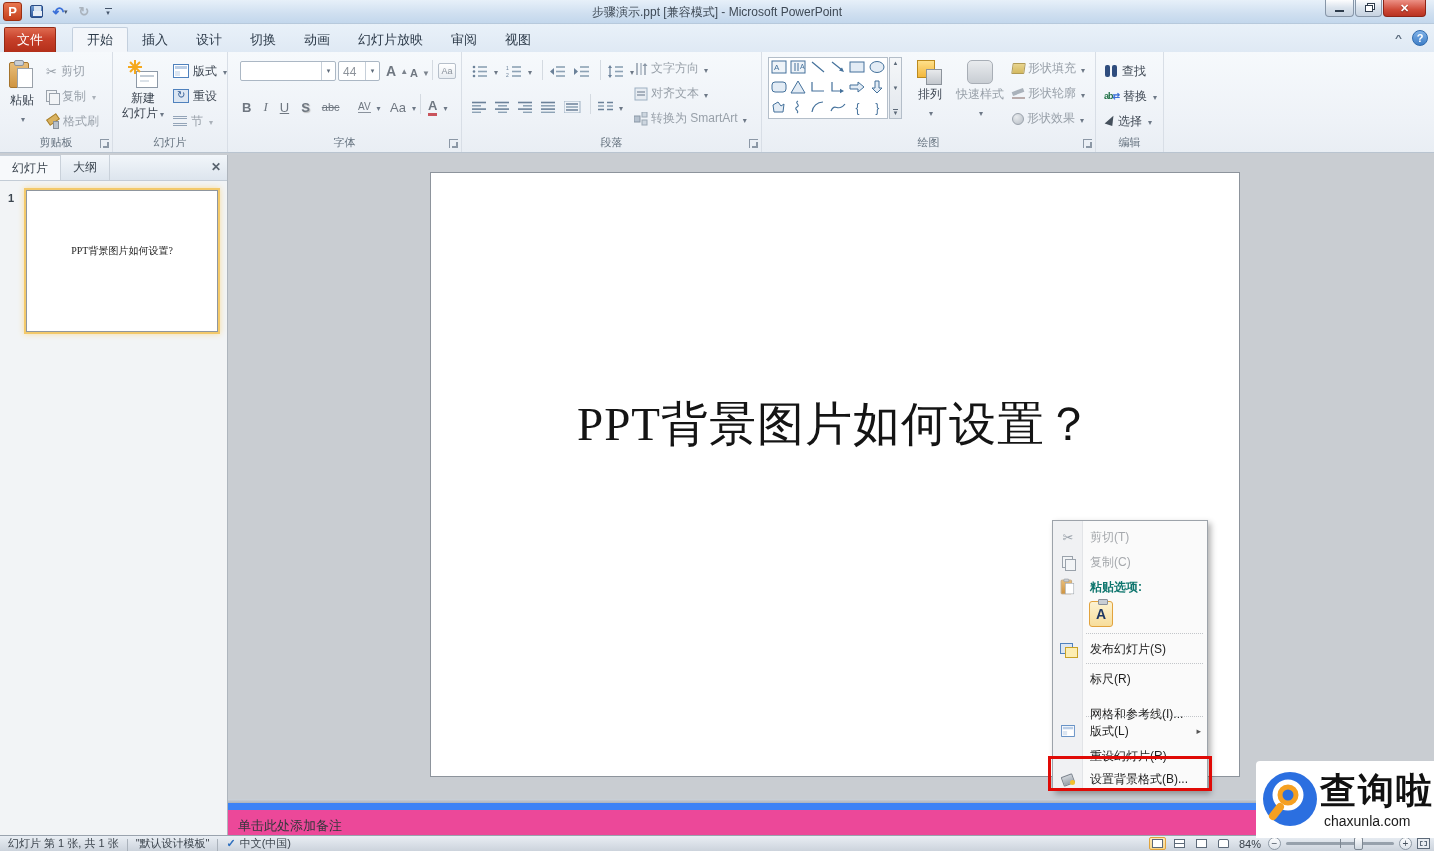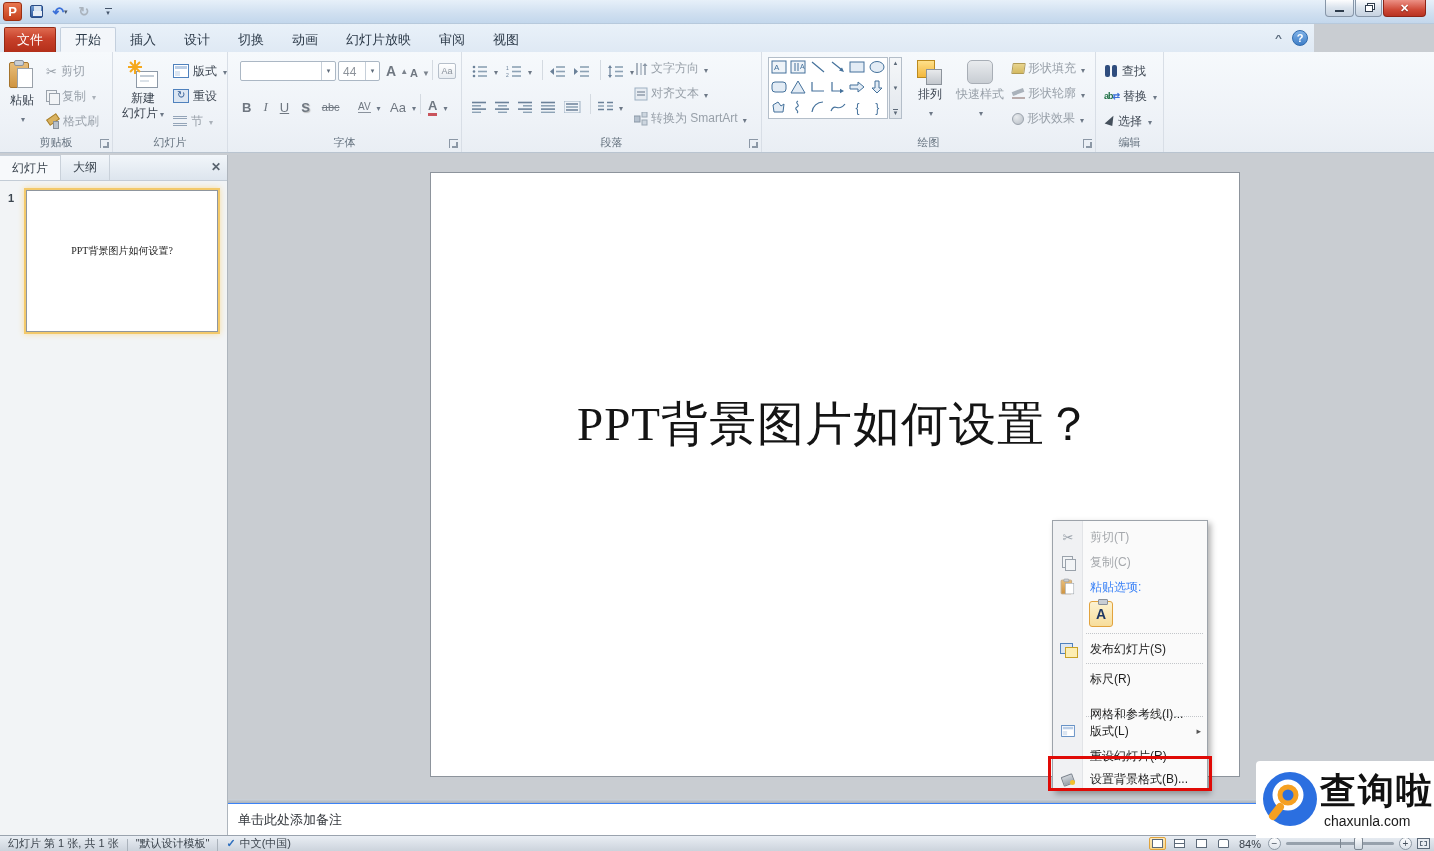--- a/index.html
+++ b/index.html
@@ -25,26 +25,26 @@
   .winbtns { position:absolute; right:8px; top:0; display:flex; }
   .wbtn { height:17px; border:1px solid #8796a8; border-top:none; display:flex; align-items:center; justify-content:center;
     background:linear-gradient(#fdfdfe,#d9e2ec 50%,#c7d3e1); border-radius:0 0 4px 4px; margin-left:1px; }
   .wbtn.min { width:29px; } .wbtn.max { width:27px; }
   .wbtn.close { width:43px; background:linear-gradient(#eb8b7e,#d followsen); background:linear-gradient(#ec9186,#cf4a38 60%,#b83322); border-color:#8e2416; }
   .min-glyph { width:9px; border-top:2px solid #2f3c4c; margin-top:6px; }
   .max-glyph { width:8px; height:7px; border:1px solid #2f3c4c; background:#fff; box-shadow:2px -2px 0 -1px #fff,2px -2px 0 0 #2f3c4c; }
   .x-glyph { color:#fff; font-size:11px; font-weight:bold; text-shadow:0 1px 1px #7e1d10; }
 
   
-  .tabrow { position:absolute; left:0; top:24px; width:1314px; height:28px; background:linear-gradient(#e9f1f9,#dfe9f4); }
+  .tabrow { position:absolute; left:0; top:24px; width:1434px; height:28px; background:linear-gradient(#e9f1f9,#dfe9f4); }
   .tabs { position:absolute; left:4px; top:2px; display:flex; height:26px; align-items:flex-end; }
   .tab-file { width:52px; height:25px; background:linear-gradient(#df6b50,#c7402a 45%,#b32f1a); border:1px solid #942a15; border-bottom:none;
     border-radius:2px 2px 0 0; color:#fff; display:flex; align-items:center; justify-content:center; font-size:13px; }
   .tab { padding:0 14px; height:25px; display:flex; align-items:center; color:#2c3a49; font-size:13px; }
-  .tab.active { background:#f3f6fa; border:1px solid #c3cfdd; border-bottom:1px solid #f3f6fa; border-radius:2px 2px 0 0; margin-left:4px; }
+  .tab.active { background:#f3f6fa; border:1px solid #c3cfdd; border-bottom:1px solid #f3f6fa; border-radius:2px 2px 0 0; margin-left:16px; }
   .tabrow-right { position:absolute; right:6px; top:6px; display:flex; align-items:center; gap:10px; }
   .chev-up { color:#5b6b7d; font-size:12px; font-weight:bold; transform:scaleY(.8); }
   .help-btn { width:16px; height:16px; border-radius:50%; background:linear-gradient(#7fb2e8,#3f7ec7); border:1px solid #2f6aad;
     color:#fff; font-weight:bold; font-size:11px; display:flex; align-items:center; justify-content:center; }
 
   
   .ribbon { position:absolute; left:0; top:52px; width:1434px; height:101px;
     background:linear-gradient(#f6f9fc,#eef2f7 70%,#e9eef4); border-bottom:1px solid #b9c4d0; }
   .rgroup { position:absolute; top:0; height:100px; border-right:1px solid #d8dee6; }
   .glabel { position:absolute; bottom:2px; left:0; right:0; text-align:center; font-size:11px; color:#65727f; }
@@ -143,37 +143,37 @@
     font-family:"Liberation Serif", serif; letter-spacing:1px; }
 
   
   .ctxmenu { position:absolute; left:1052px; top:520px; width:156px; height:271px; background:#fafafa; border:1px solid #9da3aa;
     box-shadow:3px 3px 6px rgba(0,0,0,.3); z-index:20; }
   .ctx-strip { position:absolute; left:0; top:0; bottom:0; width:30px; background:#f0f1f3; border-right:1px solid #e2e4e7; }
   .ctx-item { position:absolute; left:0; width:100%; height:24px; display:flex; align-items:center; }
   .ctx-ic { width:30px; display:flex; align-items:center; justify-content:center; flex:none; }
   .ctx-label { padding-left:7px; font-size:12px; color:#1e1e1e; }
   .ctx-item.dis .ctx-label { color:#a6a9ad; }
-  .ctx-item.hdr .ctx-label { font-weight:normal; color:#3b82f6; }
+  .ctx-item.hdr .ctx-label { font-weight:bold; color:#0f766e; }
   .ctx-sub { position:absolute; right:6px; font-size:9px; color:#555; }
   .ctx-sep { position:absolute; left:33px; right:4px; border-top:1px dotted #c3c6ca; }
   .paste-opt { position:absolute; left:36px; width:24px; height:26px; background:linear-gradient(#fdf3d2,#f7dd9b); border:1px solid #e2a33d; border-radius:3px;
     display:flex; align-items:center; justify-content:center; font-weight:bold; color:#1f3864; font-size:14px; }
   .paste-opt::before { content:""; position:absolute; top:-3px; left:8px; width:8px; height:4px; background:#c9ced4; border:1px solid #8b9199; border-radius:1px; }
   .pub-ic { width:16px; height:13px; position:relative; }
   .pub-ic::before { content:""; position:absolute; left:0; top:0; width:11px; height:9px; background:#dce6f2; border:1px solid #4f81bd; }
   .pub-ic::after { content:""; position:absolute; left:5px; top:4px; width:11px; height:9px; background:#fdeeb3; border:1px solid #c9a227; }
   .bucket-ic { width:14px; height:12px; position:relative; }
   .bucket-ic::before { content:""; position:absolute; left:1px; top:2px; width:10px; height:8px; background:linear-gradient(#cfd4da,#9aa2ab); border:1px solid #7b838d; transform:rotate(-20deg); border-radius:1px; }
   .bucket-ic::after { content:""; position:absolute; right:0; bottom:0; width:5px; height:5px; background:#f2c12e; border-radius:50%; }
   .red-box { position:absolute; left:1048px; top:756px; width:164px; height:35px; border:3px solid #e00a06; z-index:30; }
 
   
   .notes-split { position:absolute; left:228px; top:799px; width:1206px; height:4px; background:linear-gradient(#cdd3da,#aab2bb); }
-  .notes { position:absolute; left:228px; top:803px; width:1206px; height:32px; background:#ffffff; border-top:1px solid #3b82f6; }
+  .notes { position:absolute; left:228px; top:803px; width:1206px; height:32px; background:#ec4899; border-top:7px solid #3b82f6; }
   .notes-text { position:absolute; left:10px; top:7px; font-size:13px; color:#33373c; }
   .statusbar { position:absolute; left:0; top:835px; width:1434px; height:16px; background:linear-gradient(#e9eef4,#ccd3dc); border-top:1px solid #9aa3ae;
     display:flex; align-items:flex-end; font-size:11px; color:#3a424b; }
   .sb-item { padding:2px 8px 0; white-space:nowrap; }
   .sb-sep { width:1px; height:12px; background:#aab2bb; margin-top:2px; }
   .spell-ic { color:#2e6fbe; font-weight:bold; font-size:11px; margin-right:4px; }
   .sb-right { position:absolute; right:4px; top:1px; display:flex; align-items:center; gap:5px; }
   .view-btn { width:17px; height:13px; border:1px solid transparent; display:flex; align-items:center; justify-content:center; }
   .view-btn.active { border-color:#e0a33c; background:linear-gradient(#fde8b8,#f8d78a); border-radius:2px; }
   .vb-ic { width:11px; height:9px; border:1px solid #5d6a79; background:#fff; position:relative; }
@@ -208,20 +208,21 @@
         <span class="mini-dd">▾</span>
       </div>
       <div class="qat-btn">
           <span class="redo-glyph">↻</span>
         </div>
       <div class="qat-btn qat-more">
           <span class="bar"></span>
           <span class="mini-dd">▾</span>
         </div>
     </div>
+    <div class="win-title">步骤演示.ppt [兼容模式] - Microsoft PowerPoint</div>
     <div class="winbtns">
       <div class="wbtn min">
           <span class="min-glyph"></span>
         </div>
       <div class="wbtn max">
           <span class="max-glyph"></span>
         </div>
       <div class="wbtn close">
           <span class="x-glyph">✕</span>
         </div>

